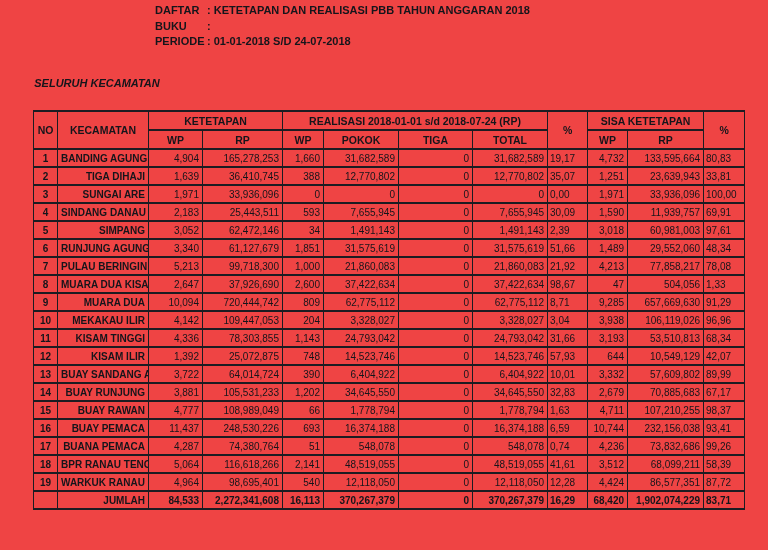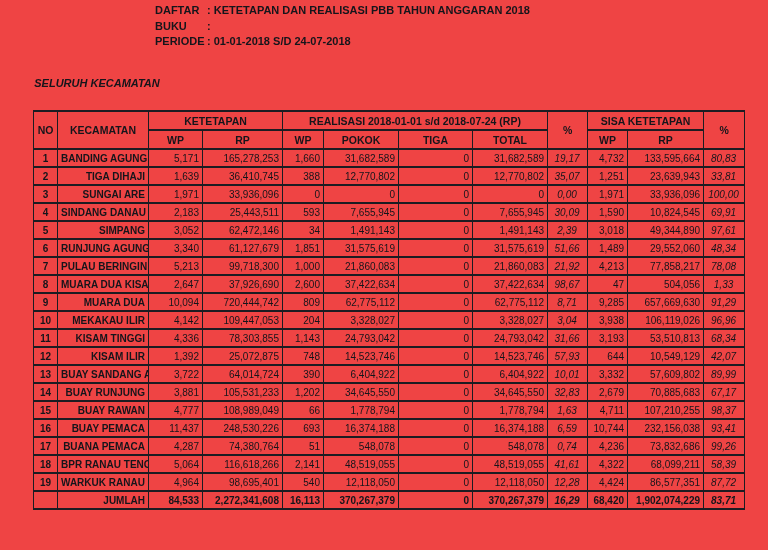--- a/index.html
+++ b/index.html
@@ -28,21 +28,21 @@
   }
   .report th,.report td{
     border:1px solid #1c1c22;border-top-width:2px;border-bottom-width:2px;
     padding:0 3px;overflow:hidden;white-space:nowrap;box-sizing:border-box;
   }
   .report thead th{font-weight:700;text-align:center;font-size:10.5px;height:19px;vertical-align:middle;}
   .report td{height:18px;vertical-align:middle;}
   td.c-no{text-align:center;font-weight:700;}
   td.c-name{text-align:right;font-weight:700;padding-left:3px;}
   td.num{text-align:right;}
-  td.pct{text-align:center;padding-left:2px;font-style:italic;}
+  td.pct{text-align:left;padding-left:2px;}
   td.low{vertical-align:bottom;padding-bottom:2px;}
   tr.total td{font-weight:700;}
 </style>
 </head>
 <body>
 
 <div class="page">
 
   <div class="doc-header">
     <div class="hline">
@@ -93,21 +93,21 @@
         <th>TIGA</th>
         <th>TOTAL</th>
         <th>WP</th>
         <th>RP</th>
       </tr>
     </thead>
     <tbody>
         <tr>
           <td class="c-no">1</td>
           <td class="c-name">BANDING AGUNG</td>
-          <td class="num">5,171</td>
+          <td class="num">4,904</td>
           <td class="num">165,278,253</td>
           <td class="num">1,660</td>
           <td class="num">31,682,589</td>
           <td class="num">0</td>
           <td class="num low">31,682,589</td>
           <td class="pct low">19,17</td>
           <td class="num">4,732</td>
           <td class="num">133,595,664</td>
           <td class="pct">80,83</td>
         </tr>
@@ -143,35 +143,35 @@
           <td class="c-no">4</td>
           <td class="c-name">SINDANG DANAU</td>
           <td class="num">2,183</td>
           <td class="num">25,443,511</td>
           <td class="num">593</td>
           <td class="num">7,655,945</td>
           <td class="num">0</td>
           <td class="num low">7,655,945</td>
           <td class="pct low">30,09</td>
           <td class="num">1,590</td>
-          <td class="num">10,824,545</td>
+          <td class="num">11,939,757</td>
           <td class="pct">69,91</td>
         </tr>
         <tr>
           <td class="c-no">5</td>
           <td class="c-name">SIMPANG</td>
           <td class="num">3,052</td>
           <td class="num">62,472,146</td>
           <td class="num">34</td>
           <td class="num">1,491,143</td>
           <td class="num">0</td>
           <td class="num low">1,491,143</td>
           <td class="pct low">2,39</td>
           <td class="num">3,018</td>
-          <td class="num">49,344,890</td>
+          <td class="num">60,981,003</td>
           <td class="pct">97,61</td>
         </tr>
         <tr>
           <td class="c-no">6</td>
           <td class="c-name">RUNJUNG AGUNG</td>
           <td class="num">3,340</td>
           <td class="num">61,127,679</td>
           <td class="num">1,851</td>
           <td class="num">31,575,619</td>
           <td class="num">0</td>
@@ -338,21 +338,21 @@
         <tr>
           <td class="c-no">18</td>
           <td class="c-name">BPR RANAU TENGAH</td>
           <td class="num">5,064</td>
           <td class="num">116,618,266</td>
           <td class="num">2,141</td>
           <td class="num">48,519,055</td>
           <td class="num">0</td>
           <td class="num low">48,519,055</td>
           <td class="pct low">41,61</td>
-          <td class="num">4,322</td>
+          <td class="num">3,512</td>
           <td class="num">68,099,211</td>
           <td class="pct">58,39</td>
         </tr>
         <tr>
           <td class="c-no">19</td>
           <td class="c-name">WARKUK RANAU SELAT</td>
           <td class="num">4,964</td>
           <td class="num">98,695,401</td>
           <td class="num">540</td>
           <td class="num">12,118,050</td>

